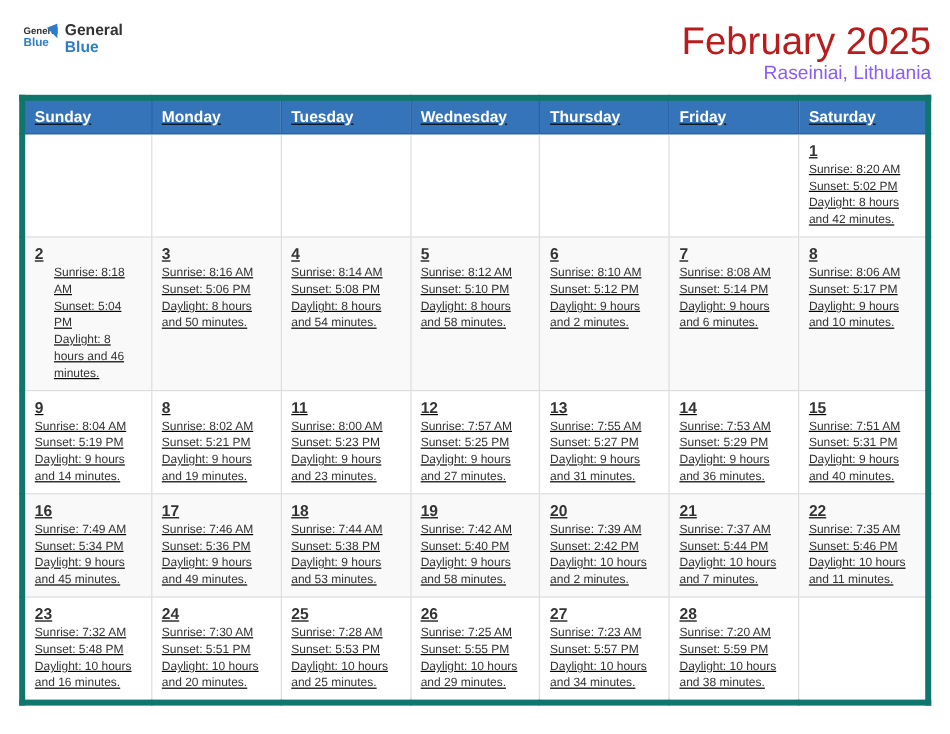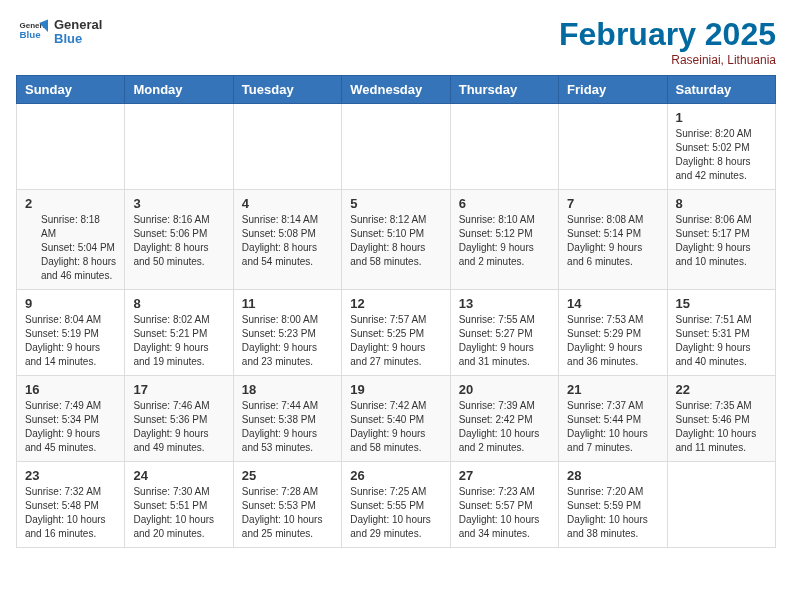--- a/index.html
+++ b/index.html
@@ -23,31 +23,32 @@
     }
     .logo-icon {
       width: 32px;
       height: 32px;
     }
     .title-area {
       text-align: right;
     }
     .month-title {
       font-size: 32px;
-      font-weight: bold;
-      color: #0369a1;
+      font-weight: normal;
+      color: #b91c1c;
     }
     .location-title {
-      font-size: 12px;
-      color: #7f1d1d;
+      font-size: 16px;
+      color: #8b5cf6;
     }
     .calendar-table {
       width: 100%;
       border-collapse: collapse;
-      border: 1px solid #0f766e;
+      border: 5px solid #0f766e;
+      text-decoration: underline;
     }
     .calendar-table th {
       background-color: #3574b8;
       color: white;
       text-align: left;
       padding: 6px 8px;
       font-size: 13px;
       border: 1px solid #2a5fa0;
     }
     .calendar-table td {

